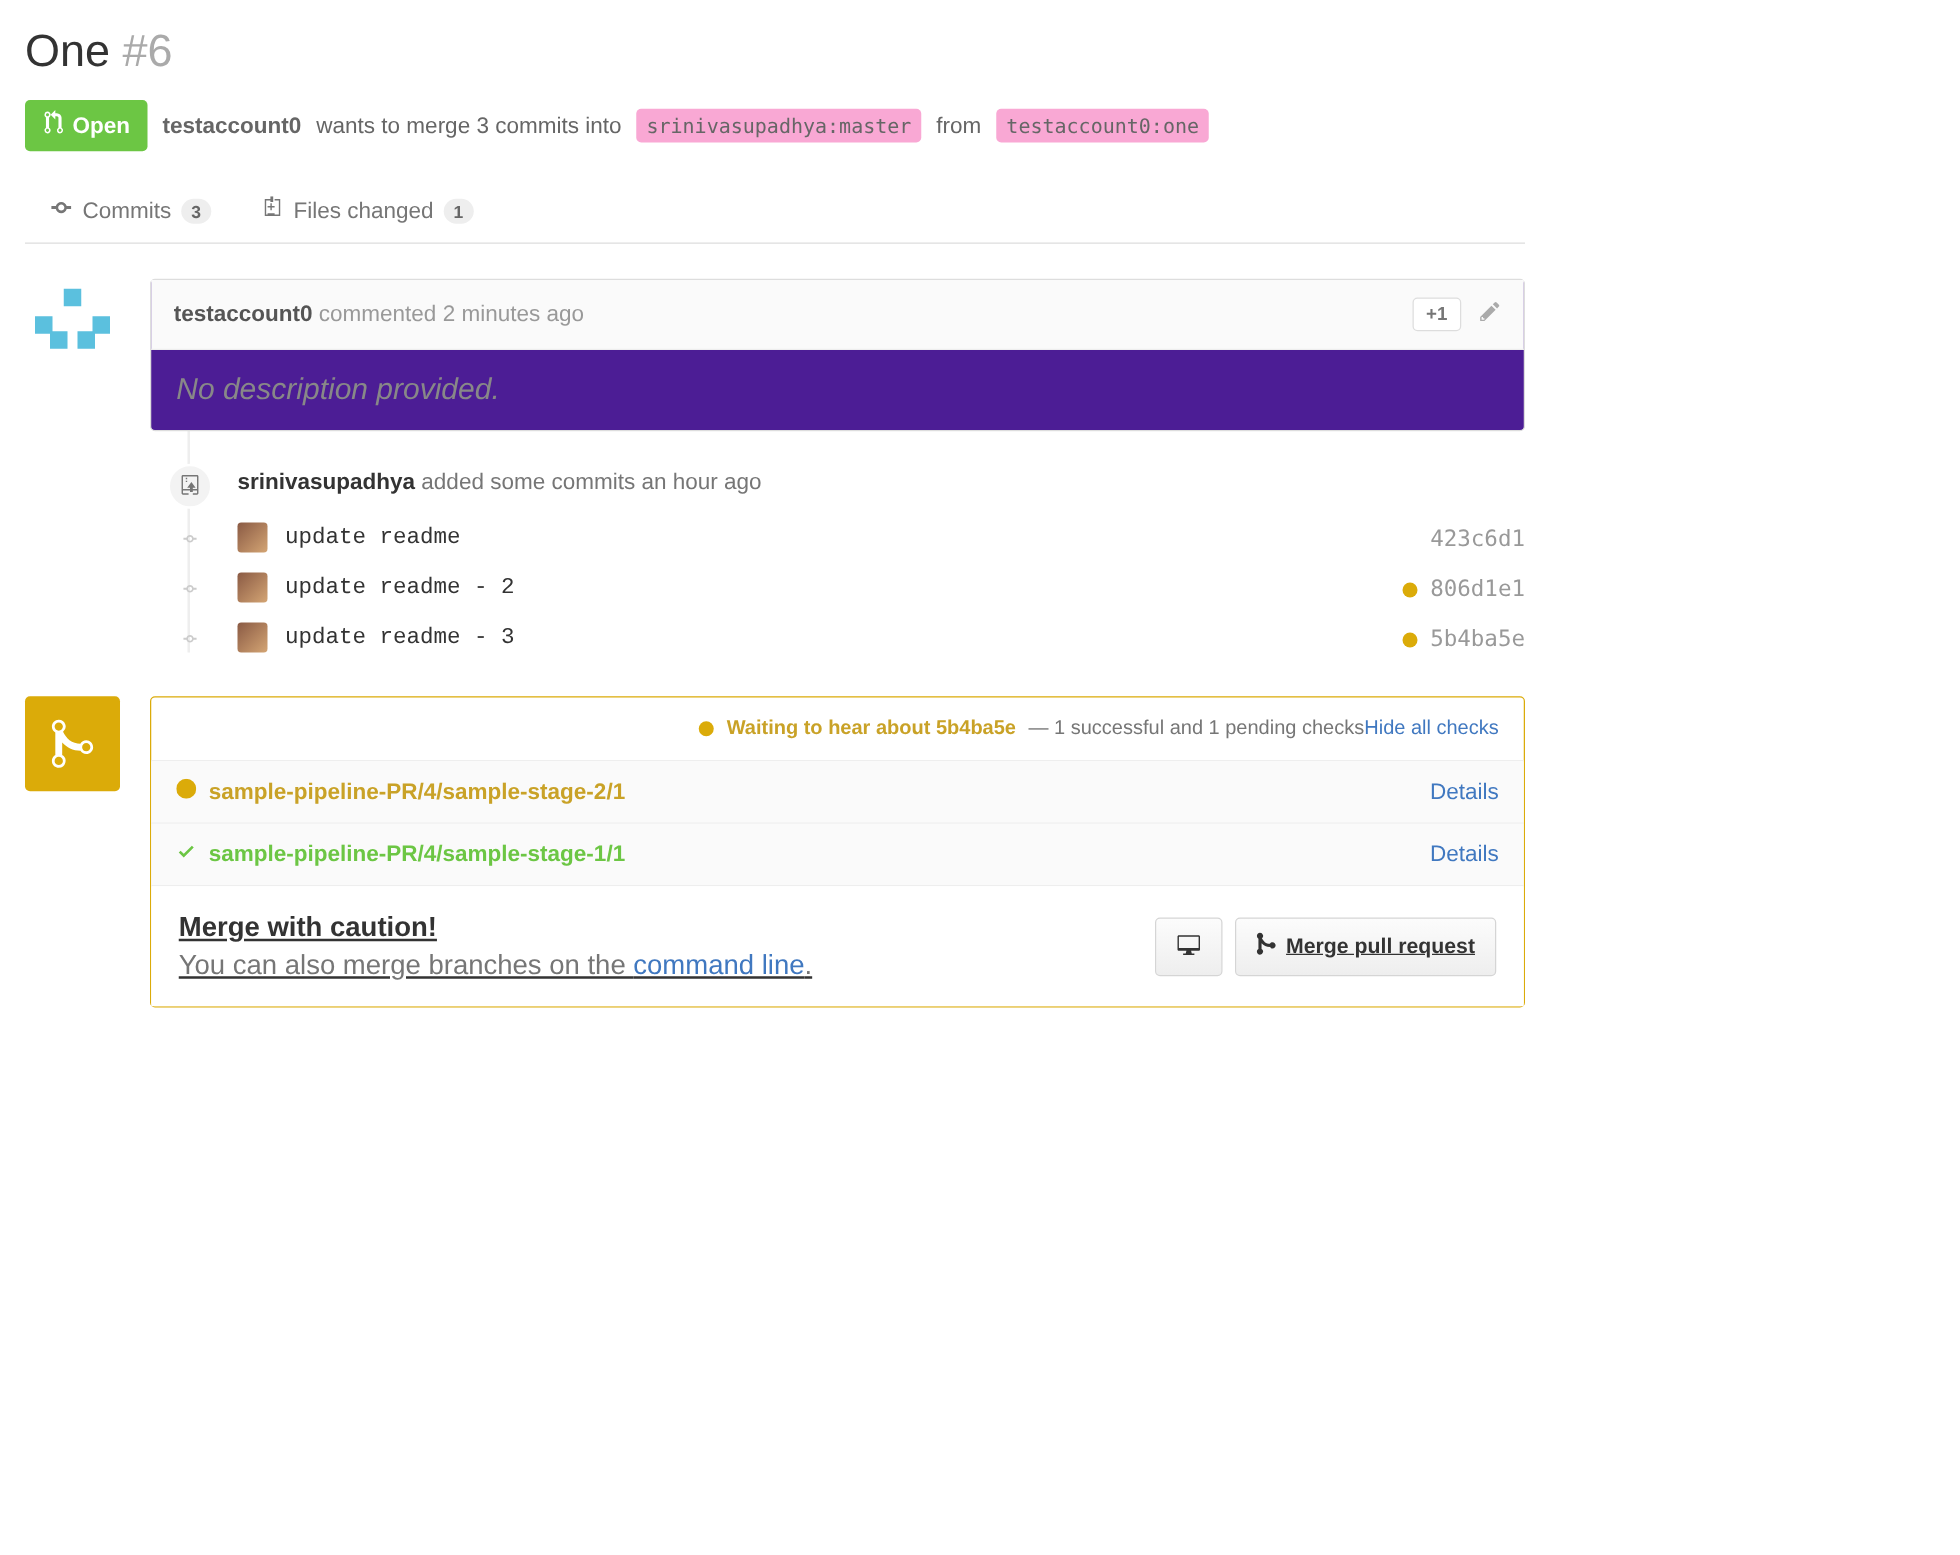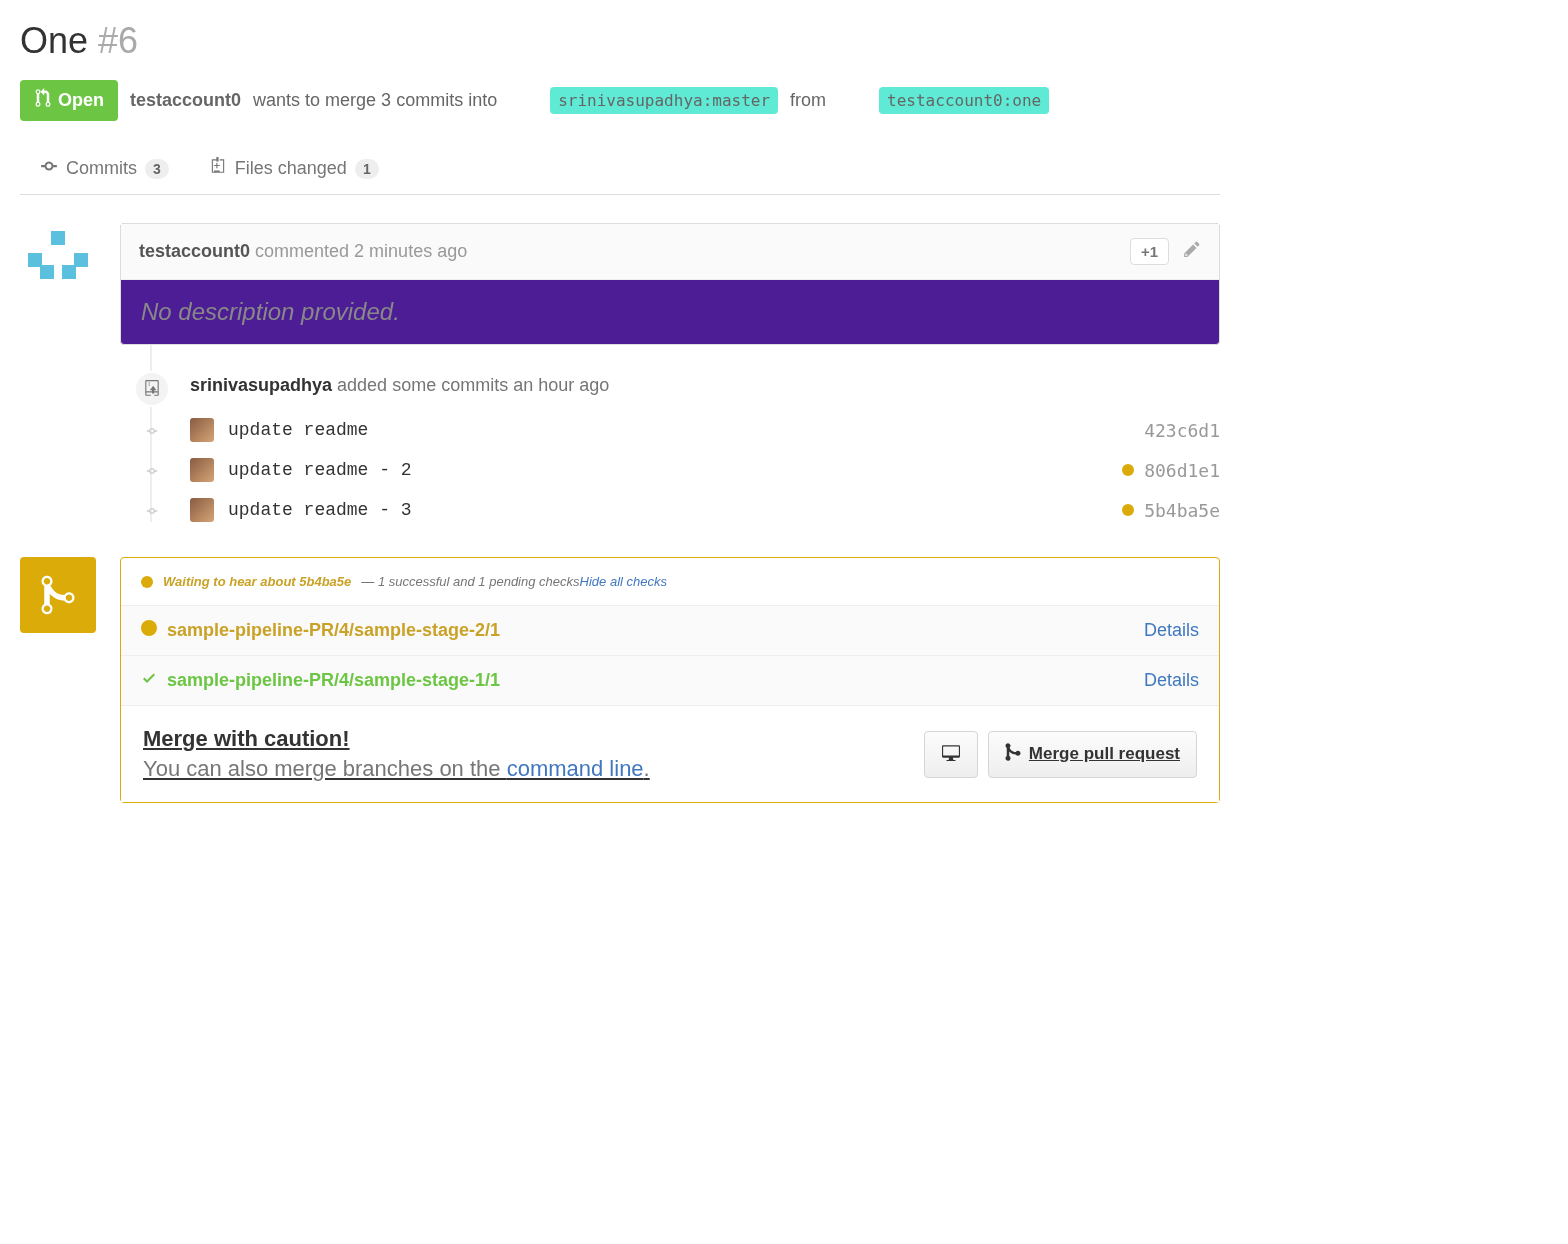--- a/index.html
+++ b/index.html
@@ -16,22 +16,22 @@
 .pr-title .pr-number { color: #aaa; }
 .status-row { display: flex; align-items: center; gap: 12px; margin-bottom: 22px; font-size: 18px; color: #666; }
 .state-badge {
   display: inline-flex; align-items: center; gap: 6px;
   background: #6cc644; color: #fff; font-weight: 600;
   padding: 8px 14px; border-radius: 4px; font-size: 18px;
 }
 .state-badge svg { fill: #fff; }
 .status-row .author { color: #666; font-weight: 600; }
 .branch-pill {
-  background: #5eead4; color: #666; font-family: Consolas, monospace;
-  padding: 4px 8px; border-radius: 4px; font-size: 16px; margin-left: 41px;
+  background: #f9a8d4; color: #666; font-family: Consolas, monospace;
+  padding: 4px 8px; border-radius: 4px; font-size: 16px;
 }
 .tabs { border-bottom: 1px solid #ddd; display: flex; align-items: center; }
 .tab {
   display: inline-flex; align-items: center; gap: 8px;
   padding: 14px 20px; font-size: 18px; color: #767676; cursor: pointer;
 }
 .tab.active {
   background: #fff; border: 1px solid #ddd; border-bottom: 1px solid #fff;
   border-radius: 4px 4px 0 0; margin-bottom: -1px; color: #333;
 }
@@ -80,21 +80,21 @@
   position: absolute; left: 14px; top: -4px; width: 36px; height: 36px;
   border-radius: 50%; background: #f3f3f3; border: 2px solid #fff;
   display: flex; align-items: center; justify-content: center;
 }
 .timeline-badge svg { fill: #767676; }
 .timeline-event .user { font-weight: 600; color: #333; }
 .timeline-event .rest { color: #767676; }
 
 .commits-list { margin-top: 22px; }
 .commit-row {
-  position: relative; padding-left: 70px; display: flex; align-items: center;
+  position: relative; padding-left: 70px; display: flex; align-items: flex-end;
   justify-content: space-between; margin-bottom: 16px;
 }
 .commit-dot {
   position: absolute; left: 26px; top: 6px; width: 12px; height: 12px;
 }
 .commit-dot svg { fill: #ccc; }
 .commit-left { display: flex; align-items: center; gap: 14px; }
 .commit-avatar {
   width: 24px; height: 24px; background: linear-gradient(135deg,#8a5a44,#d4a574);
   border-radius: 3px;
@@ -105,22 +105,22 @@
 .status-dot.pending { background: #dbab09; }
 
 .merge-area { margin-top: 35px; display: flex; gap: 24px; align-items: flex-start; }
 .merge-icon-block {
   width: 76px; height: 76px; background: #dbab09; border-radius: 4px;
   display: flex; align-items: center; justify-content: center; flex-shrink: 0;
 }
 .merge-icon-block svg { fill: #fff; }
 .merge-box { flex: 1; border: 1px solid #dbab09; border-radius: 4px; }
 .check-summary {
-  padding: 16px 20px; display: flex; align-items: center; justify-content: flex-start;
-  font-size: 13px; border-bottom: 1px solid #eee; font-style: italic;
+  padding: 16px 20px; display: flex; align-items: center; justify-content: flex-end;
+  font-size: 16px; border-bottom: 1px solid #eee;
 }
 .check-summary-left { display: flex; align-items: center; gap: 10px; }
 .check-summary .title { color: #c9a227; font-weight: 600; }
 .check-summary .subtitle { color: #767676; }
 .hide-link { color: #4078c0; cursor: pointer; }
 
 .check-row {
   padding: 14px 20px; display: flex; align-items: center; justify-content: space-between;
   border-bottom: 1px solid #eee; background: #fafafa; font-size: 18px;
 }

